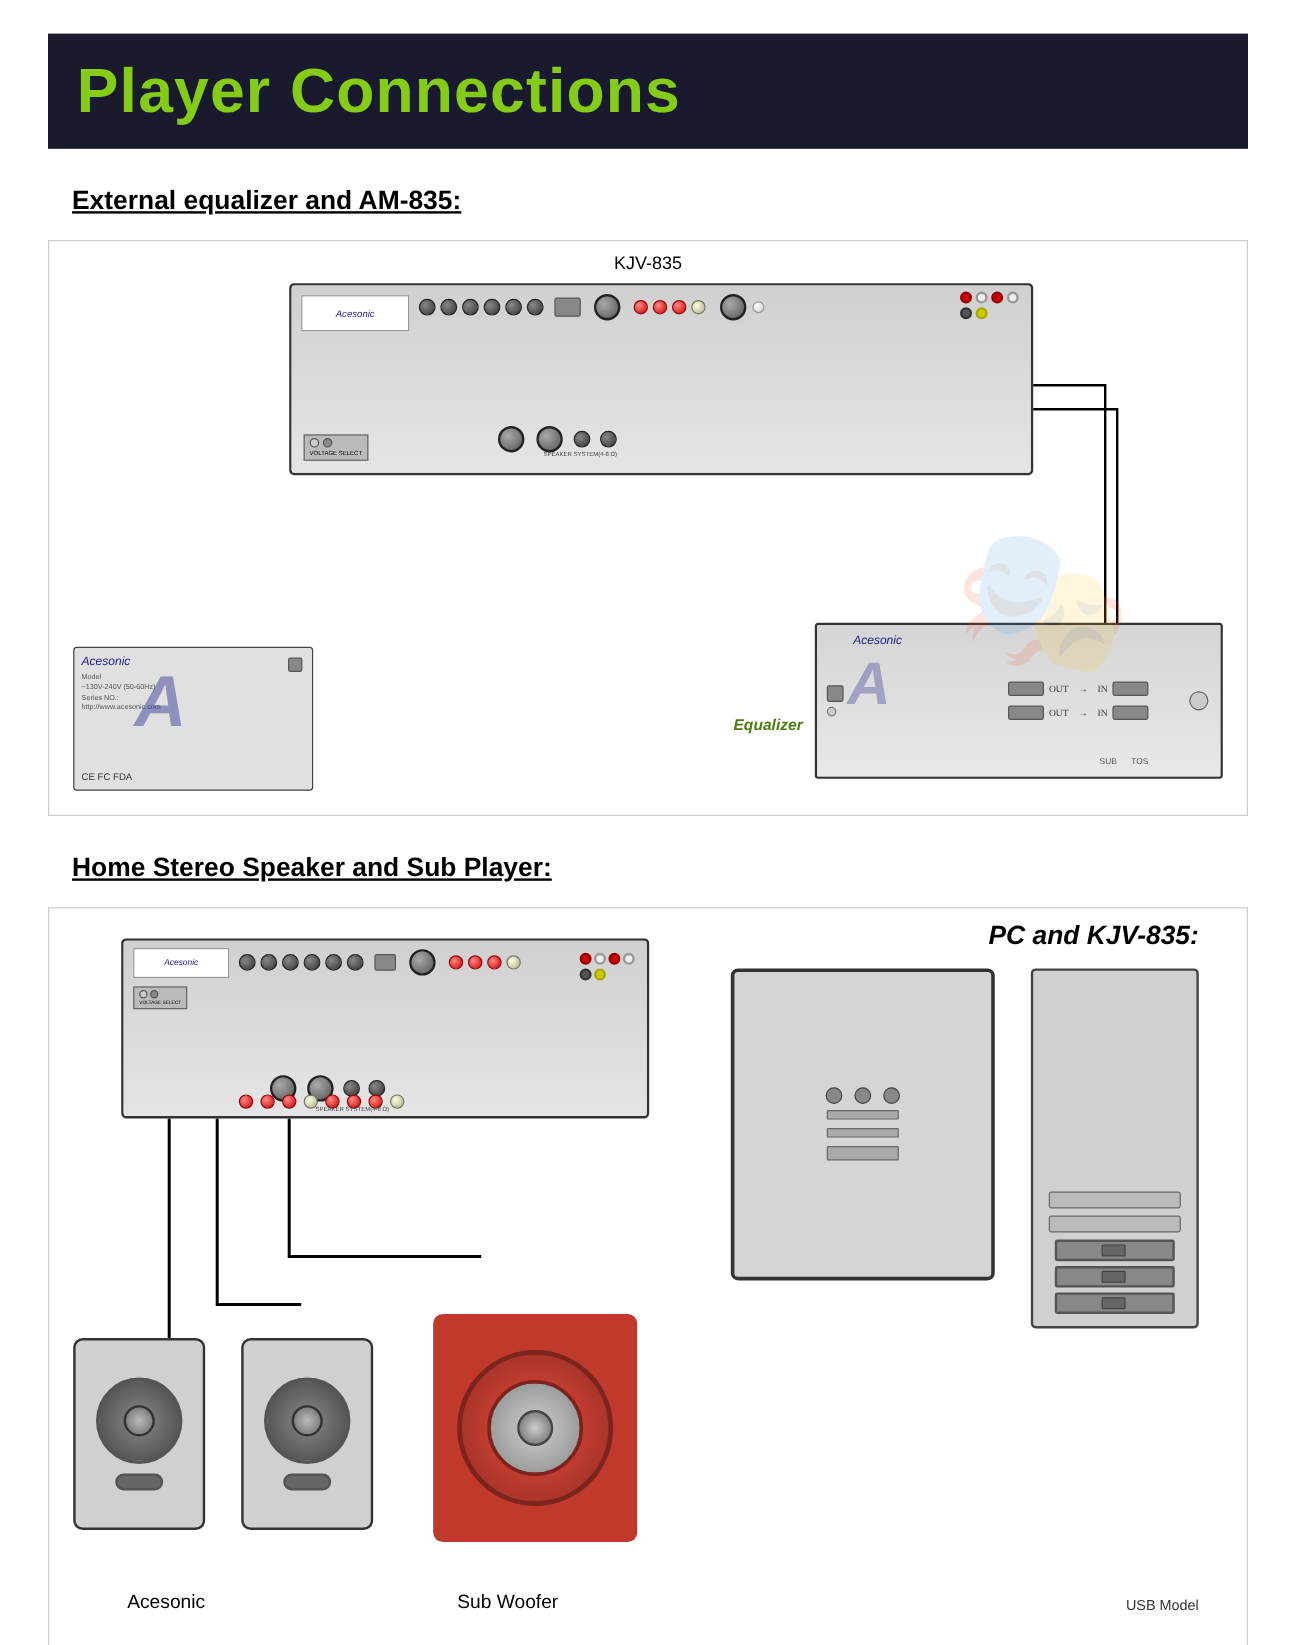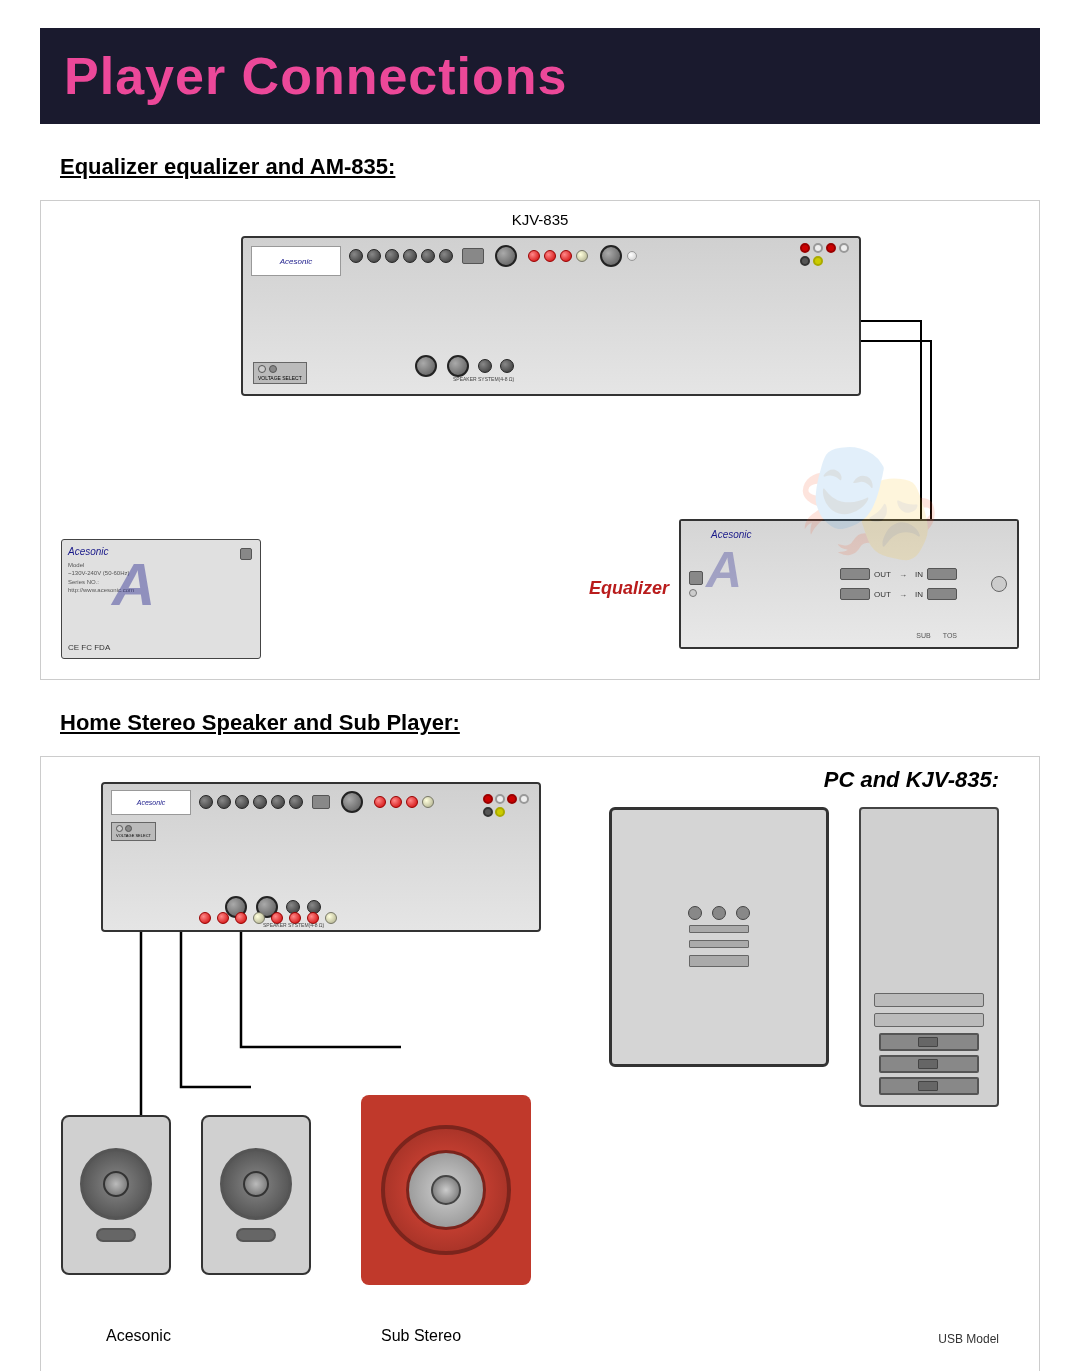--- a/index.html
+++ b/index.html
@@ -12,21 +12,21 @@
       overflow-x: hidden;
     }
 
     
     .page-header {
       background: #1a1a2e;
       margin: 28px 40px 0 40px;
       padding: 18px 24px;
     }
     .page-header h1 {
-      color: #ec4899;
+      color: #84cc16;
       font-size: 52px;
       font-weight: bold;
       letter-spacing: 1px;
     }
 
     
     .section-title {
       font-size: 22px;
       font-weight: bold;
       text-decoration: underline;
@@ -229,25 +229,25 @@
       width: 340px;
       height: 130px;
       border: 2px solid #333;
       background: #e8e8e8;
       border-radius: 3px;
     }
 
     .eq-label {
       position: absolute;
       right: 370px;
-      bottom: 80px;
-      font-size: 18px;
+      bottom: 68px;
+      font-size: 13px;
       font-weight: bold;
       font-style: italic;
-      color: #b91c1c;
+      color: #4d7c0f;
     }
 
     .eq-inner {
       width: 100%;
       height: 100%;
       position: relative;
       background: linear-gradient(to bottom, #d5d5d5, #e8e8e8);
       padding: 8px;
     }
 
@@ -271,20 +271,21 @@
       width: 30px;
       height: 12px;
       border: 1.5px solid #555;
       background: #888;
       border-radius: 2px;
     }
 
     .eq-port-label {
       font-size: 8px;
       color: #333;
+      font-family: Liberation Serif, serif;
     }
 
     
     .small-device {
       position: absolute;
       left: 20px;
       bottom: 20px;
       width: 200px;
       height: 120px;
       border: 1.5px solid #444;
@@ -566,21 +567,21 @@
       justify-content: center;
     }
   </style>
 </head>
 <body>
 
 <div class="page-header">
   <h1>Player Connections</h1>
 </div>
 
-<div class="section-title">Equalizer equalizer and AM-835:</div>
+<div class="section-title">External equalizer and AM-835:</div>
 
 <div class="diagram-container section1">
 
   <div class="kjv-label">KJV-835</div>
 
   <div class="receiver-box">
     <div class="receiver-inner">
 
       <div class="receiver-logo">
         <span style="font-style:italic;color:#1a1a8a;font-size:8px;">Acesonic</span>
@@ -832,19 +833,19 @@
     </div>
     <div class="usb-slot">
       <div style="width:20px;height:10px;background:#666;border:1px solid #444;border-radius:1px;margin-right:2px;"></div>
     </div>
     <div class="usb-slot">
       <div style="width:20px;height:10px;background:#666;border:1px solid #444;border-radius:1px;margin-right:2px;"></div>
     </div>
   </div>
 
   <div class="speakers-label">Acesonic</div>
-  <div class="subwoofer-label">Sub Stereo</div>
+  <div class="subwoofer-label">Sub Woofer</div>
 
   <div style="position:absolute;right:40px;bottom:28px;">
     <span style="font-size:12px;color:#333;">USB Model</span>
   </div>
 
 </div>
 
 </body></html>

